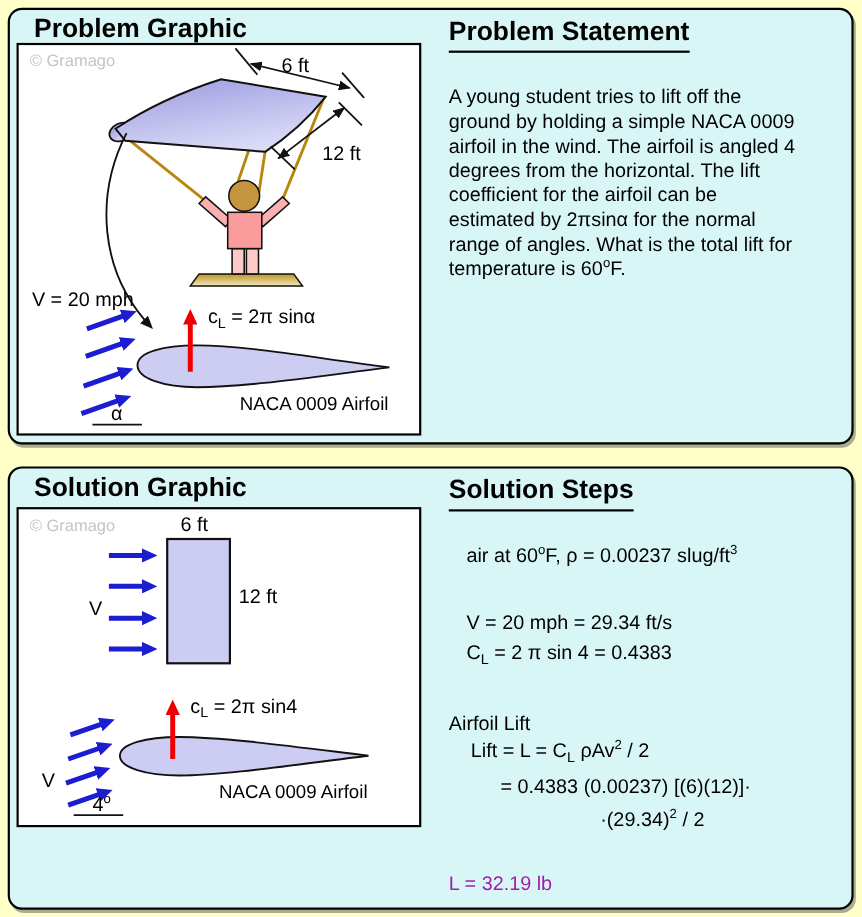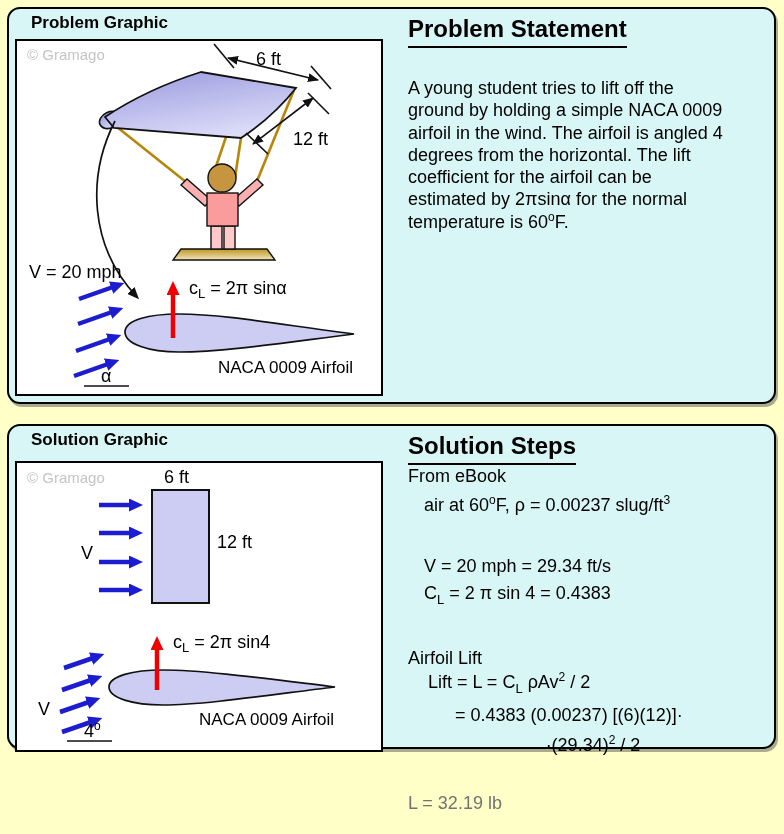--- a/index.html
+++ b/index.html
@@ -9,24 +9,24 @@
     font-family:"Liberation Sans","DejaVu Sans",sans-serif;
     color:#000;
   }
   .panel{
     position:absolute;left:7px;width:769px;
     background:#D9F6F6;border:2px solid #000;border-radius:13px;
     box-sizing:border-box;
     box-shadow:2px 3px 0 #ABAB8E;
   }
   #panel-problem{top:7px;height:397px;}
-  #panel-solution{top:424px;height:325px;}
+  #panel-solution{top:424px;height:403px;}
   .g-title{
     position:absolute;left:22px;top:4px;
-    font-size:17px;font-weight:bold;white-space:nowrap;
+    font-size:24px;font-weight:bold;white-space:nowrap;
   }
   .col-title{
     display:inline-block;
     font-size:24px;font-weight:bold;
     border-bottom:2px solid #000;padding-bottom:3px;white-space:nowrap;
   }
   .graphic-box{
     position:absolute;left:6px;background:#fff;border:2px solid #000;
     box-sizing:border-box;
     text-align:right;
@@ -36,21 +36,21 @@
   .col-right{position:absolute;left:399px;top:6px;width:370px;}
   #statement-text{
     margin-top:29px;font-size:18px;line-height:22.3px;
   }
   #statement-text div{white-space:nowrap;}
   .step-line{
     position:absolute;font-size:18px;white-space:nowrap;width:370px;
   }
   sup{font-size:12px;vertical-align:super;line-height:0;}
   sub{font-size:13px;vertical-align:sub;line-height:0;}
-  .result{color:#737373;}
+  .result{color:#a21caf;}
   .svg-label{font-size:18px;fill:#000;font-family:"Liberation Sans","DejaVu Sans",sans-serif;}
   .svg-label-sm{font-size:17px;fill:#000;font-family:"Liberation Sans","DejaVu Sans",sans-serif;}
   .watermark{font-size:15px;fill:#C4C4C4;font-family:"Liberation Sans","DejaVu Sans",sans-serif;}
 </style>
 </head>
 <body>
 
 <div class="panel" id="panel-problem">
   <div class="g-title">Problem Graphic</div>
 
@@ -141,20 +141,21 @@
   <div class="col-right">
     <span class="col-title">Problem Statement</span>
     <div id="statement-text">
       <div>
           <div>A young student tries to lift off the</div>
           <div>ground by holding a simple NACA 0009</div>
           <div>airfoil in the wind. The airfoil is angled 4</div>
           <div>degrees from the horizontal. The lift</div>
           <div>coefficient for the airfoil can be</div>
           <div>estimated by 2πsinα for the normal</div>
+          <div>range of angles. What is the total lift for</div>
         </div>
       <div><span>temperature is 60</span><sup>o</sup><span>F.</span></div>
     </div>
   </div>
 </div>
 
 <div class="panel" id="panel-solution">
   <div class="g-title">Solution Graphic</div>
 
   <div class="graphic-box" id="graphic-box-solution">
@@ -199,21 +200,20 @@
 
       <text x="67" y="274" class="svg-label"><tspan>4</tspan><tspan dy="-7" font-size="12">o</tspan></text>
       <line x1="50" y1="278" x2="95" y2="278" stroke="#111" stroke-width="1.6"></line>
     </svg>
   </div>
 
   <div class="col-right">
     <span class="col-title">Solution Steps</span>
   </div>
 
-  <div class="step-line" style="left:399px;top:40px;">From eBook</div>
 
   <div class="step-line" style="left:415px;top:69px;"><span>air at 60</span><sup>o</sup><span>F, ρ = 0.00237 slug/ft</span><sup>3</sup></div>
 
   <div class="step-line" style="left:415px;top:130px;">V = 20 mph = 29.34 ft/s</div>
 
   <div class="step-line" style="left:415px;top:157px;"><span>C</span><sub>L</sub><span> = 2 π sin 4 = 0.4383</span></div>
 
   <div class="step-line" style="left:399px;top:222px;">Airfoil Lift</div>
 
   <div class="step-line" style="left:419px;top:246px;"><span>Lift = L = C</span><sub>L</sub><span> ρAv</span><sup>2</sup><span> / 2</span></div>

